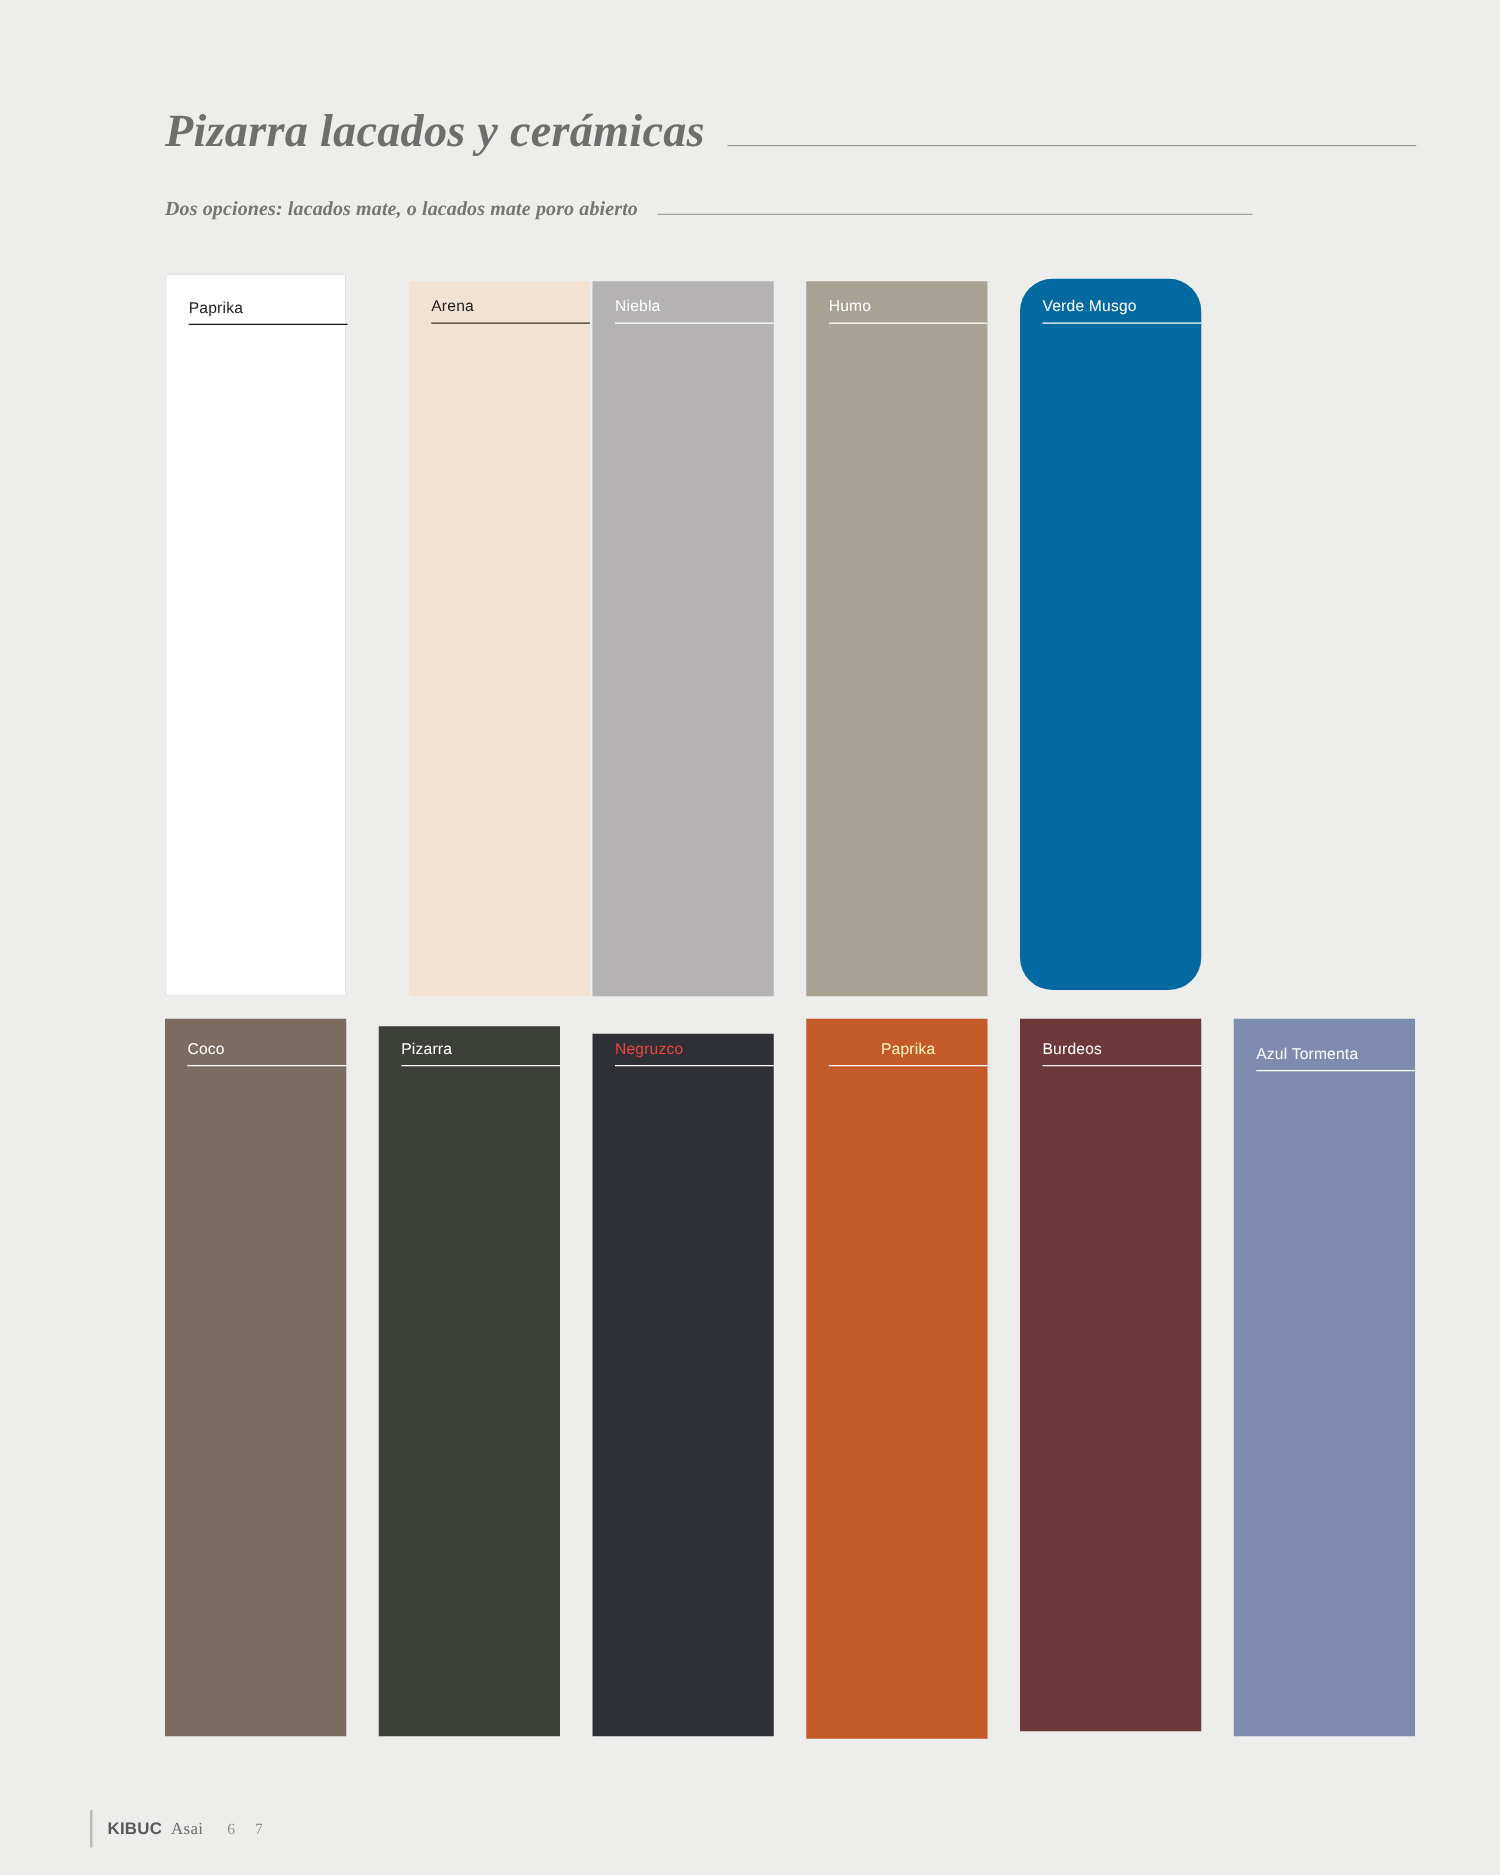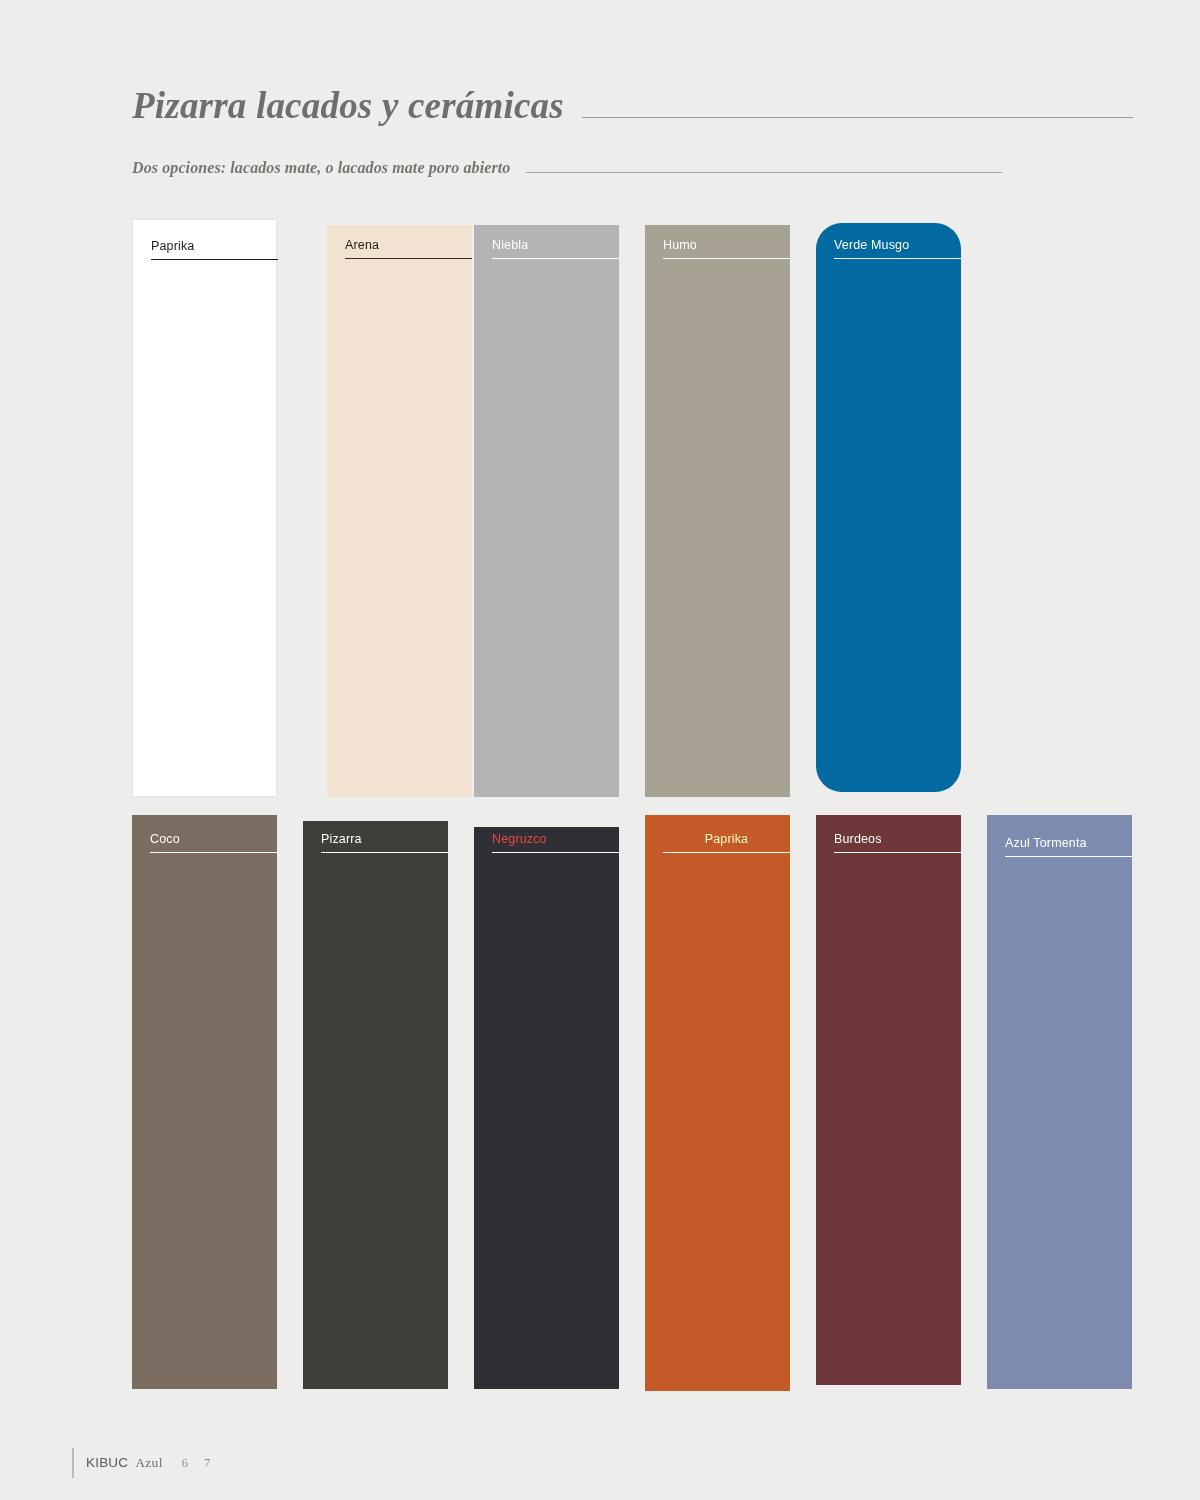--- a/index.html
+++ b/index.html
@@ -134,21 +134,21 @@
     background: #b9bbb7;
     margin-right: 12px;
   }
   .footer-text {
     display: flex;
     align-items: baseline;
     gap: 7px;
   }
   .footer-brand {
     font-family: "Liberation Sans", sans-serif;
-    font-weight: 400;
+    font-weight: 700;
     font-size: 13.5px;
     color: #58595b;
     letter-spacing: 0.2px;
   }
   .footer-collection {
     font-family: "Liberation Serif", serif;
     font-size: 13.5px;
     color: #6c6e6c;
     letter-spacing: 0.3px;
   }
@@ -249,21 +249,21 @@
             <div class="swatch-rule" style="background: rgb(255, 255, 255); top: 41px; width: 127px;"></div>
           </div>
         </div>
       </div>
   </div>
 
   <div class="footer">
     <div class="footer-bar"></div>
     <div class="footer-text">
       <span class="footer-brand">KIBUC</span>
-      <span class="footer-collection">Azul</span>
+      <span class="footer-collection">Asai</span>
       <span class="footer-pages">
         <span class="footer-page">6</span>
         <span class="footer-page">7</span>
       </span>
     </div>
   </div>
 
 </div>
 
 </body></html>

